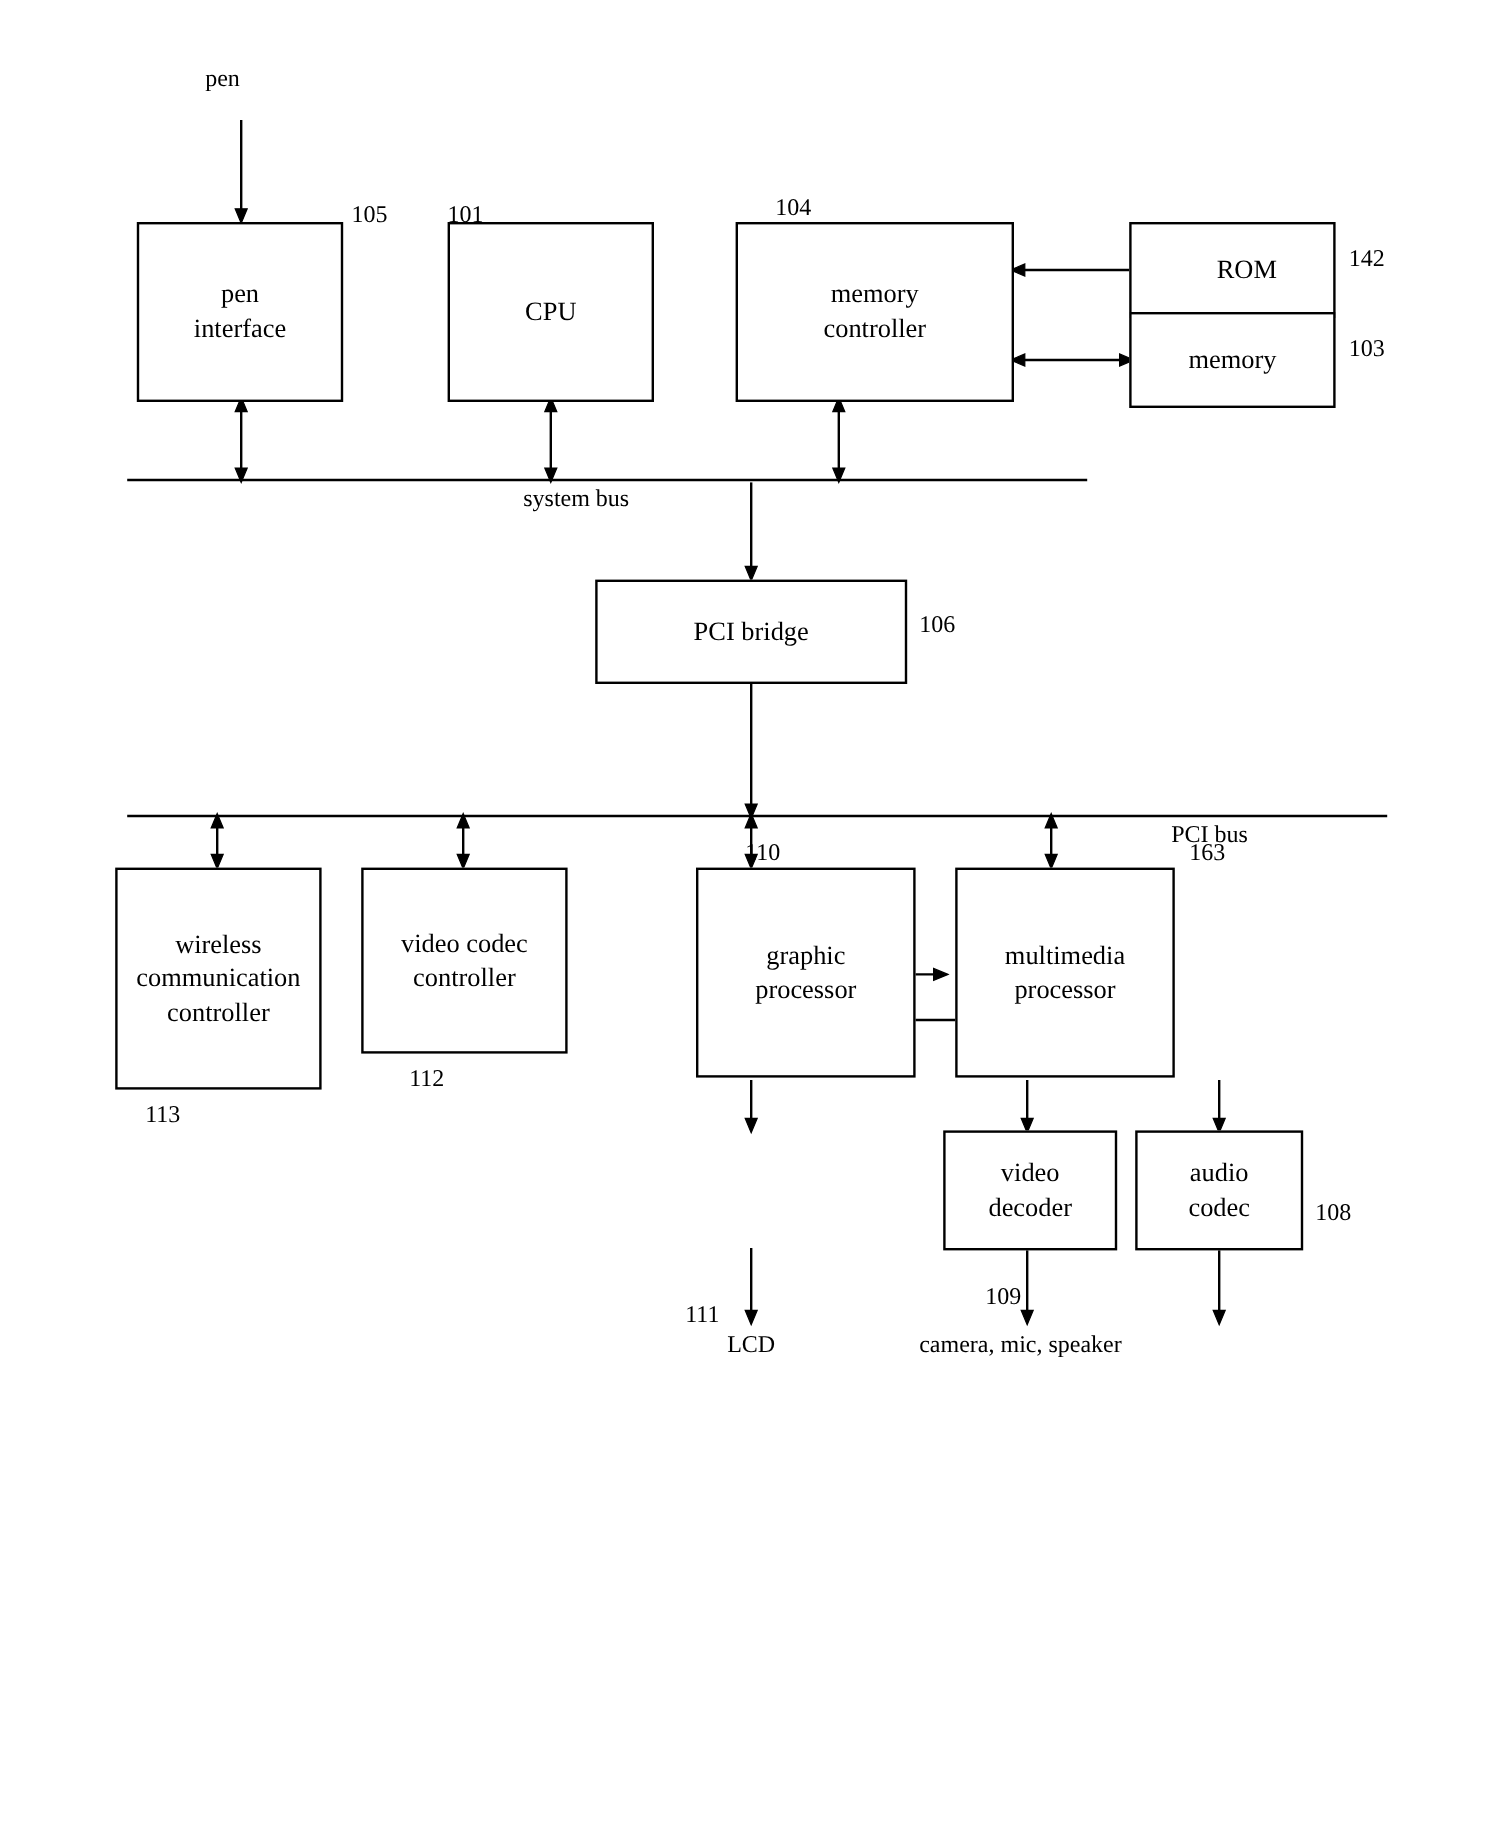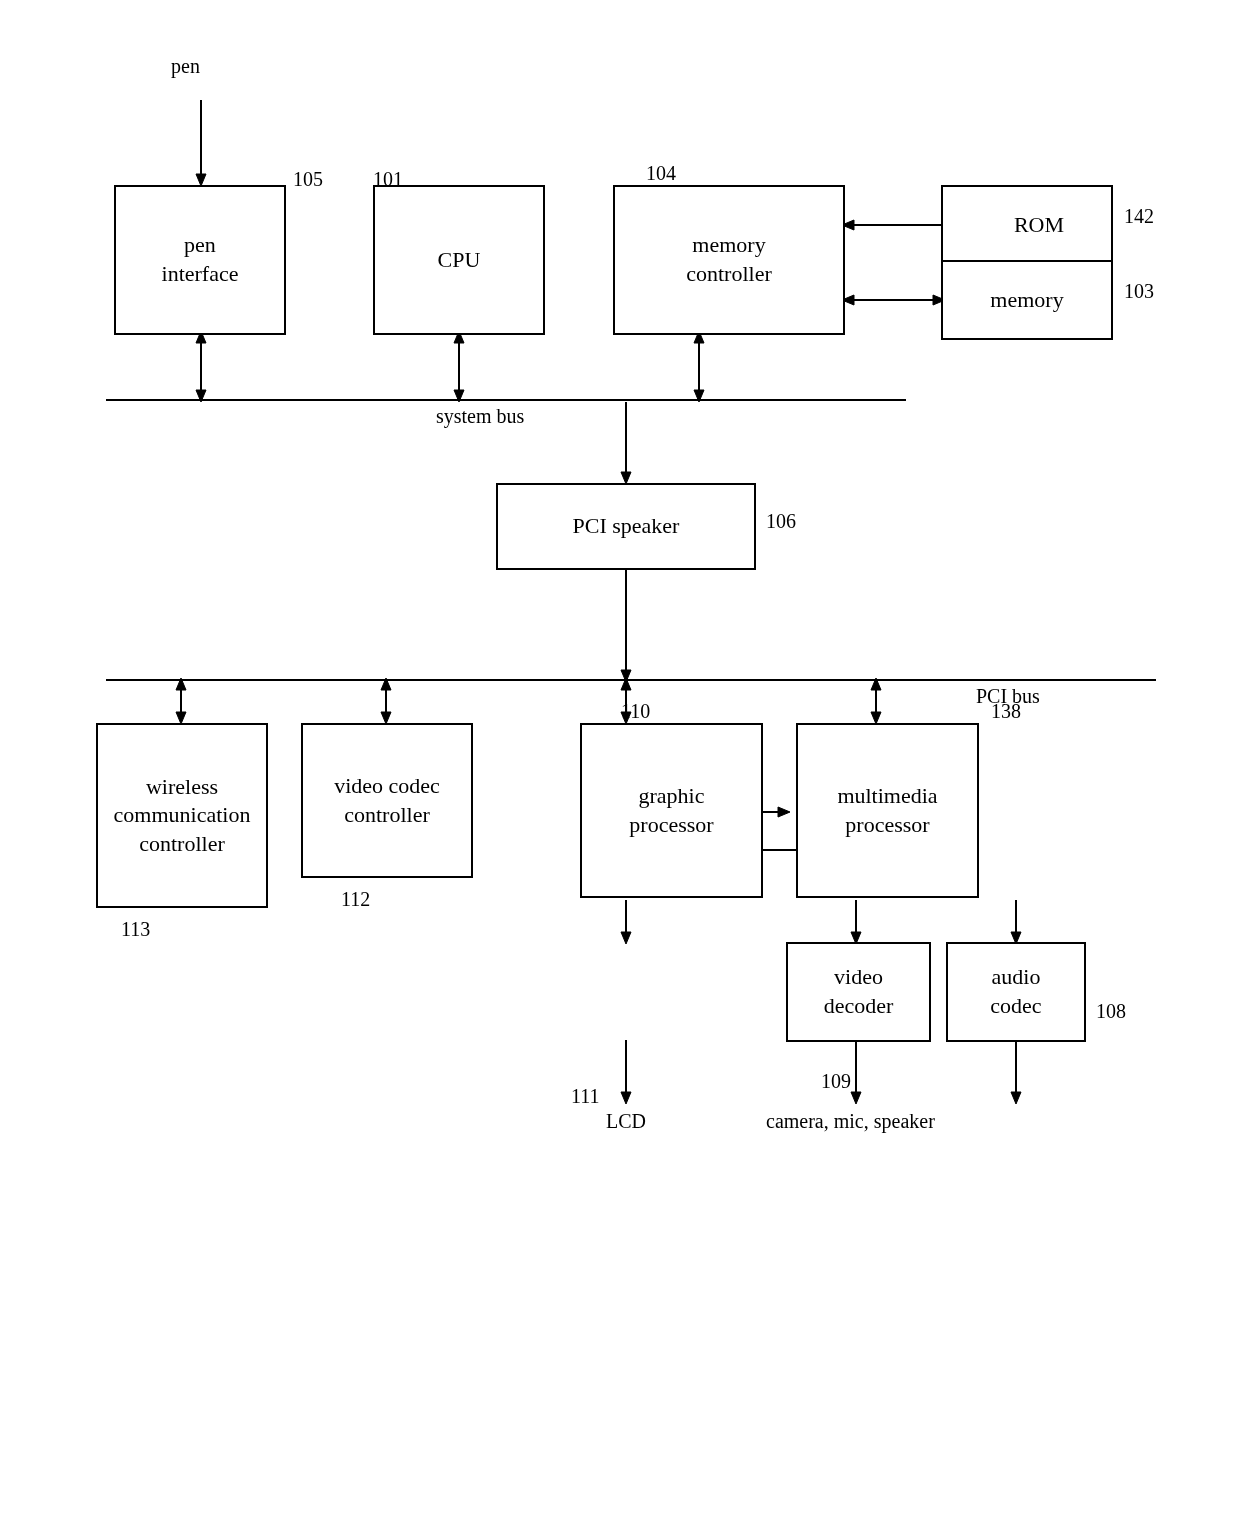--- a/index.html
+++ b/index.html
@@ -149,41 +149,41 @@
   <div class="box" style="left:935px; top:185px; width:172px; height:80px;padding-left:24px;">ROM</div>
 
   <div class="label" style="left:1118px; top:205px;">142</div>
 
   <div class="box" style="left:935px; top:260px; width:172px; height:80px;">memory</div>
 
   <div class="label" style="left:1118px; top:280px;">103</div>
 
   <div class="label" style="left:430px; top:405px;">system bus</div>
 
-  <div class="box" style="left:490px; top:483px; width:260px; height:87px;">PCI speaker</div>
+  <div class="box" style="left:490px; top:483px; width:260px; height:87px;">PCI bridge</div>
 
   <div class="label" style="left:760px; top:510px;">106</div>
 
   <div class="label" style="left:970px; top:685px;">PCI bus</div>
 
   <div class="box" style="left:90px; top:723px; width:172px; height:185px;">wireless<br>communication<br>controller</div>
 
   <div class="label" style="left:115px; top:918px;">113</div>
 
   <div class="box" style="left:295px; top:723px; width:172px; height:155px;">video codec<br>controller</div>
 
   <div class="label" style="left:335px; top:888px;">112</div>
 
   <div class="box" style="left:535px; top:723px; width:183px; height:175px;margin-left:39px;">graphic<br>processor</div>
 
   <div class="label" style="left:615px; top:700px;">110</div>
 
   <div class="box" style="left:790px; top:723px; width:183px; height:175px;">multimedia<br>processor</div>
 
-  <div class="label" style="left:985px; top:700px;">138</div>
+  <div class="label" style="left:985px; top:700px;">163</div>
 
 
   <div class="label" style="left:565px; top:1050px;margin-top:35px;">111</div>
 
   <div class="box" style="left:780px; top:942px; width:145px; height:100px;">video<br>decoder</div>
 
   <div class="label" style="left:815px; top:1050px;margin-top:20px;">109</div>
 
   <div class="box" style="left:940px; top:942px; width:140px; height:100px;">audio<br>codec</div>
 

